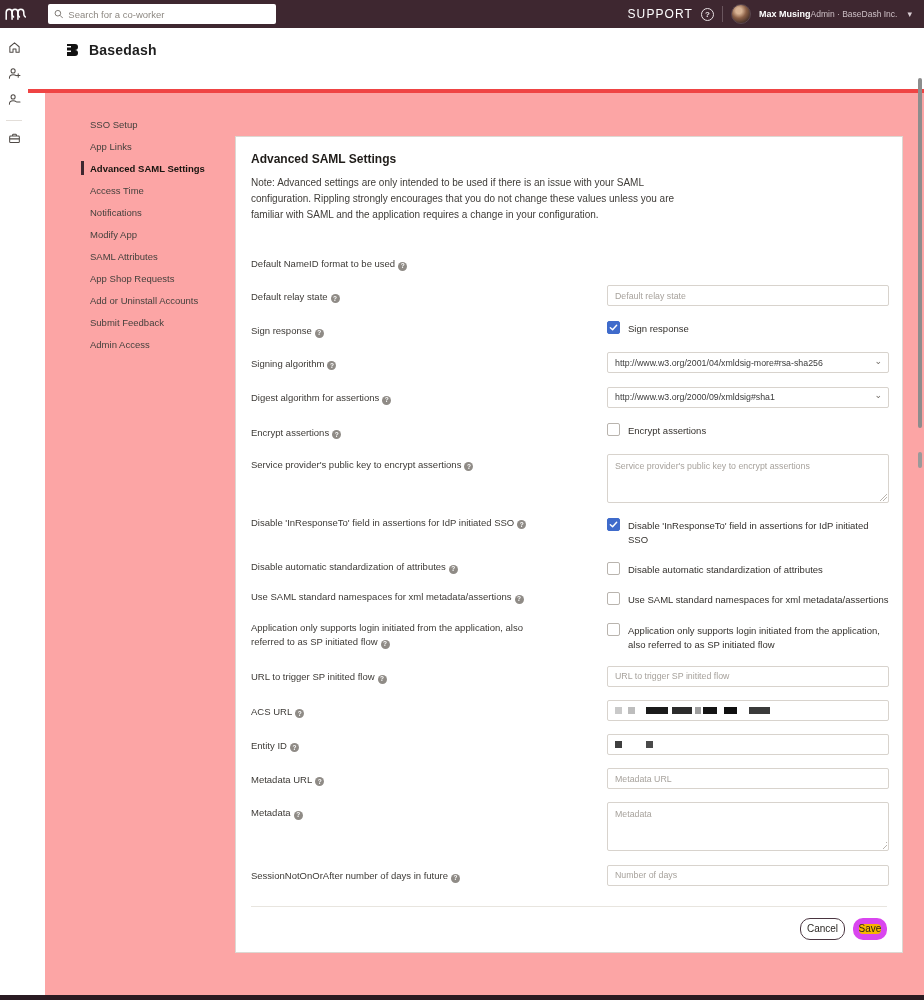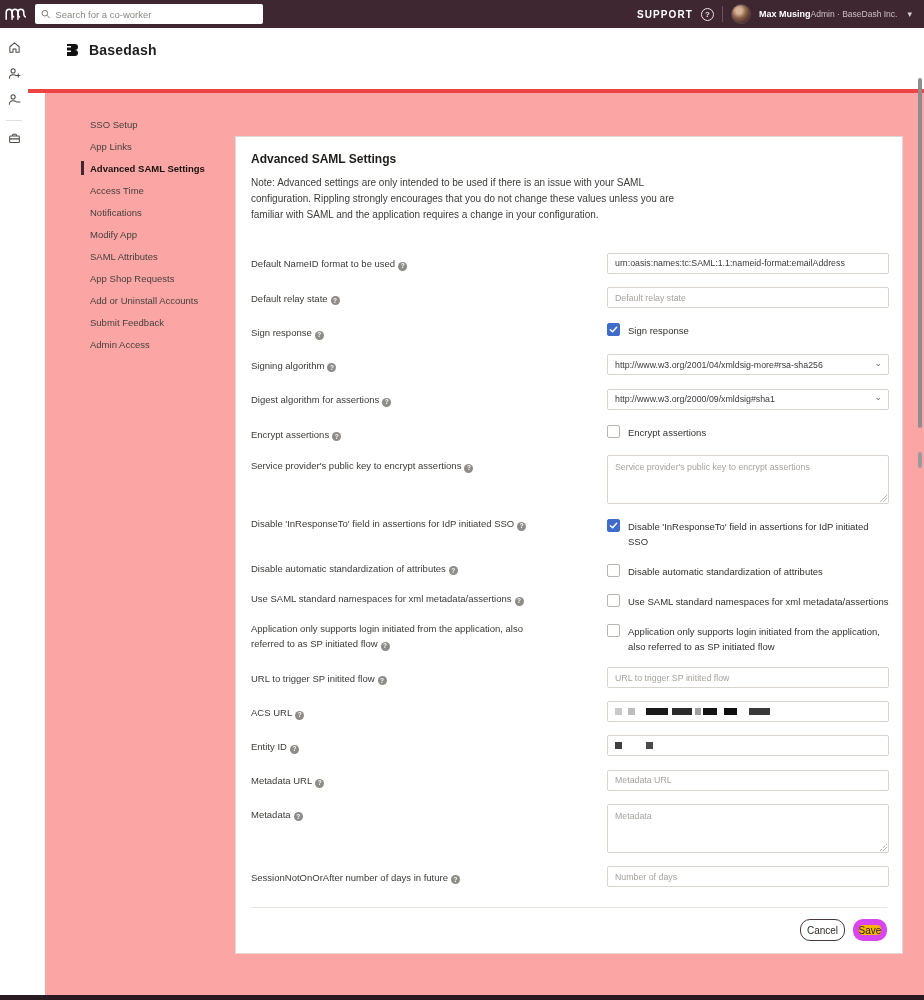--- a/index.html
+++ b/index.html
@@ -2,25 +2,25 @@
 <html><head>
 <meta charset="utf-8">
 <style>
   * { margin:0; padding:0; box-sizing:border-box; }
   html,body { width:924px; height:1000px; }
   body { font-family:"Liberation Sans","DejaVu Sans",sans-serif; background:#fff; position:relative; overflow:hidden; color:#3b3b3b; }
 
   
   .topbar { position:absolute; top:0; left:0; width:924px; height:28px; background:#3E2730; display:flex; align-items:center; z-index:5; }
   .brand { width:30px; height:28px; display:flex; align-items:center; justify-content:center; }
-  .searchbox { margin-left:5px; width:228px; height:20px; background:#fff; border-radius:2px; display:flex; align-items:center; padding:0 6px; gap:5px; }
+  .searchbox { margin-left:18px; width:228px; height:20px; background:#fff; border-radius:2px; display:flex; align-items:center; padding:0 6px; gap:5px; }
   .searchbox input { border:none; outline:none; font-size:9.5px; width:100%; color:#3b3b3b; font-family:inherit; }
   .searchbox input::placeholder { color:#8d8882; }
   .topbar-right { margin-left:auto; display:flex; align-items:center; gap:8px; padding-right:12px; }
-  .support { color:#fff; font-size:10px; font-weight:700; letter-spacing:1.1px; }
+  .support { color:#fff; font-size:12px; font-weight:400; letter-spacing:1.1px; }
   .help-circ { width:13px; height:13px; border:1.2px solid #e9e2e5; border-radius:50%; color:#e9e2e5; font-size:8px; font-weight:700; display:flex; align-items:center; justify-content:center; }
   .top-divider { width:1px; height:16px; background:#6a565e; }
   .avatar { width:20px; height:20px; border-radius:50%; background:radial-gradient(circle at 38% 32%, #d8b394 0 18%, #8a5f46 45%, #4a332a 75%, #2c1f1b); border:1px solid #5a464e; }
   .user-meta { display:flex; flex-direction:row; line-height:1.2; }
   .user-name { color:#fff; font-size:9px; font-weight:700; }
   .user-role { color:#cdbfc5; font-size:8.5px; }
   .chev-white { color:#d9ced3; font-size:9px; margin-left:2px; }
 
   
   .rail { position:absolute; top:28px; left:0; width:28px; height:967px; background:#fff; display:flex; flex-direction:column; align-items:center; padding-top:12px; z-index:4; }
@@ -177,21 +177,20 @@
   </div>
 
   <div class="panel">
     <div class="panel-inner">
       <div class="panel-title">Advanced SAML Settings</div>
       <div class="panel-note">Note: Advanced settings are only intended to be used if there is an issue with your SAML configuration. Rippling strongly encourages that you do not change these values unless you are familiar with SAML and the application requires a change in your configuration.</div>
       <div class="note-divider"></div>
 
       <div class="frow">
         <div class="flabel"><span>Default NameID format to be used</span><span class="qicon">?</span></div>
-        <div class="fctrl"><input class="tinput" value="urn:oasis:names:tc:SAML:1.1:nameid-format:emailAddress" style=""></div>
       </div>
 
       <div class="frow">
         <div class="flabel"><span>Default relay state</span><span class="qicon">?</span></div>
         <div class="fctrl"><input class="tinput" placeholder="Default relay state" style=""></div>
       </div>
 
       <div class="frow">
         <div class="flabel"><span>Sign response</span><span class="qicon">?</span></div>
         <div class="fctrl">

